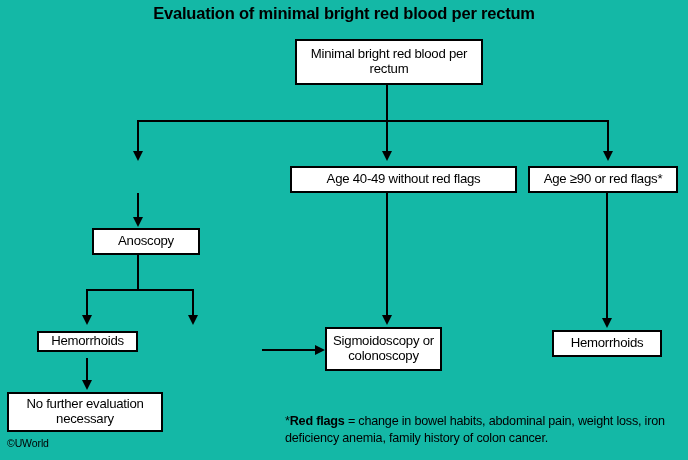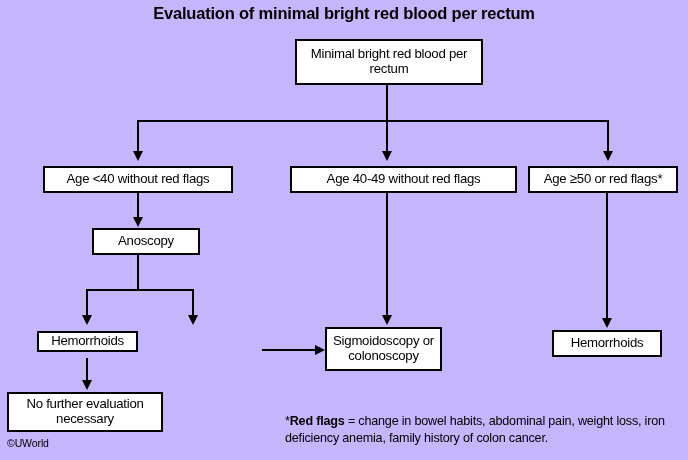--- a/index.html
+++ b/index.html
@@ -4,21 +4,21 @@
 <style>
   html, body {
     margin: 0;
     padding: 0;
     background: #ffffff;
   }
   #page {
     position: relative;
     width: 688px;
     height: 460px;
-    background: #c4b5fd;
+    background: #14b8a6;
     font-family: "Liberation Sans", sans-serif;
     color: #000000;
     overflow: hidden;
   }
   #title {
     position: absolute;
     left: 0;
     top: 4px;
     width: 688px;
     text-align: center;
@@ -100,23 +100,22 @@
 
   <div class="line vline" style="left:137px; top:120px; height:33px;"></div>
   <div class="arrow-down" style="left:133px; top:151px;"></div>
 
   <div class="line vline" style="left:386px; top:120px; height:33px;"></div>
   <div class="arrow-down" style="left:382px; top:151px;"></div>
 
   <div class="line vline" style="left:607px; top:120px; height:33px;"></div>
   <div class="arrow-down" style="left:603px; top:151px;"></div>
 
-  <div class="node" style="left:43px; top:166px; width:190px; height:27px;">Age &lt;40 without red flags</div>
   <div class="node" style="left:290px; top:166px; width:227px; height:27px;">Age 40-49 without red flags</div>
-  <div class="node" style="left:528px; top:166px; width:150px; height:27px;">Age ≥50 or red flags*</div>
+  <div class="node" style="left:528px; top:166px; width:150px; height:27px;">Age ≥90 or red flags*</div>
 
   <div class="line vline" style="left:137px; top:193px; height:25px;"></div>
   <div class="arrow-down" style="left:133px; top:217px;"></div>
 
   <div class="node" style="left:92px; top:228px; width:108px; height:27px;">Anoscopy</div>
 
   <div class="line vline" style="left:137px; top:255px; height:36px;"></div>
   <div class="line hline" style="left:86px; top:289px; width:108px;"></div>
   <div class="line vline" style="left:86px; top:289px; height:28px;"></div>
   <div class="arrow-down" style="left:82px; top:315px;"></div>

